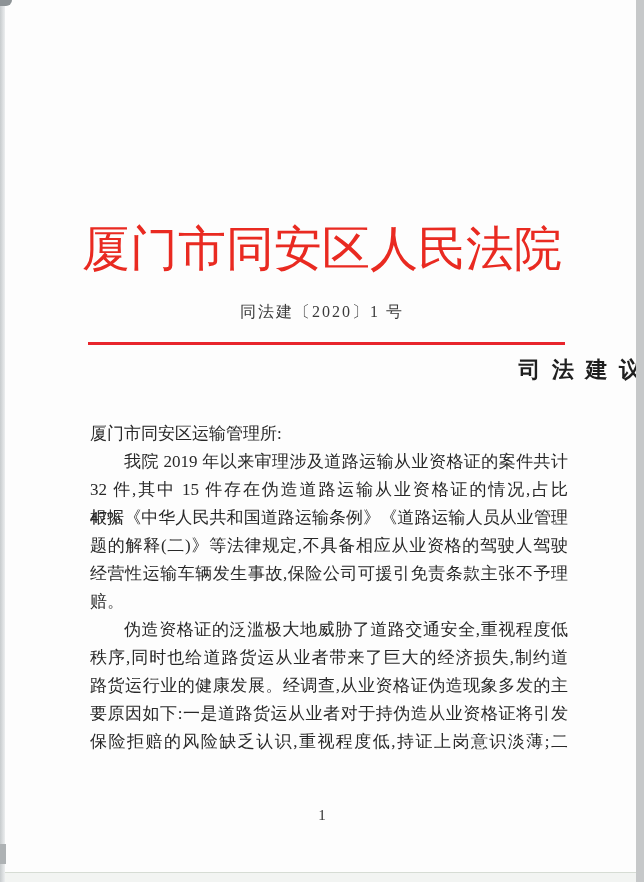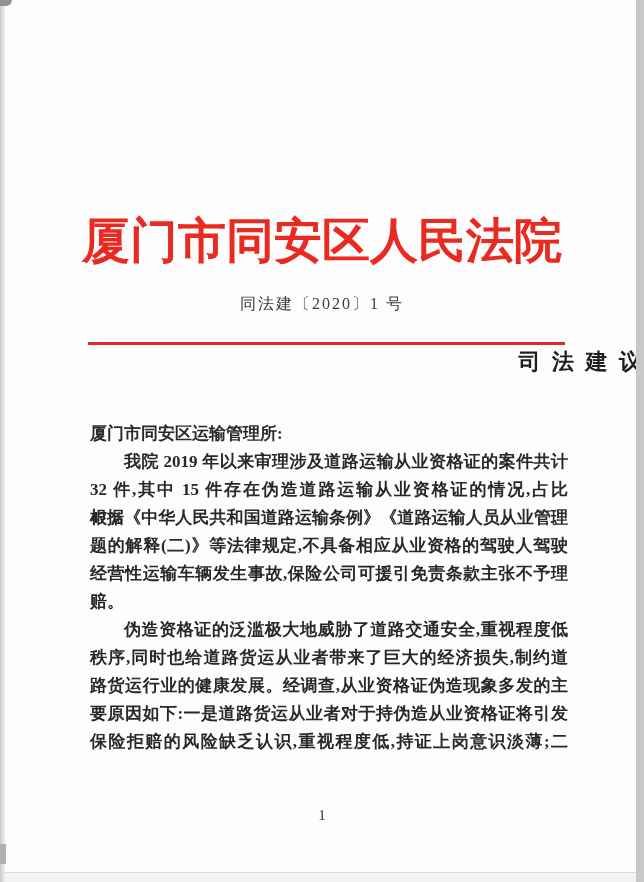--- a/index.html
+++ b/index.html
@@ -39,26 +39,26 @@
     background: #8d9396;
     border-bottom-right-radius: 6px;
   }
   .corner-mark-bl {
     position: absolute; left: 0; bottom: 18px;
     width: 6px; height: 20px;
     background: #aeb2b4;
   }
   
   .court-name {
-    margin: 6px;
+    margin: 14px;
     padding-top: 206px;
     text-align: center;
     font-size: 48px;
     line-height: 58px;
-    font-weight: bold;
+    font-weight: normal;
     letter-spacing: 0px;
     color: var(--title-red, #e92a21);
   }
   .doc-number {
     margin-top: 24px;
     text-align: center;
     font-size: 16px;
     letter-spacing: 2px;
     color: #3a3a3a;
   }
@@ -83,21 +83,20 @@
     left: 90px; top: 420px;
     width: 478px;
     font-size: 17px;
     line-height: 28px;
     color: #282828;
   }
   .line {
     height: 28px;
     white-space: pre;
     text-align: left;
-    font-weight: bold;
   }
   .line.justify {
     white-space: normal;
     text-align: justify;
     text-align-last: justify;
   }
   .line.indent {
     padding-left: 34px;
   }
   

